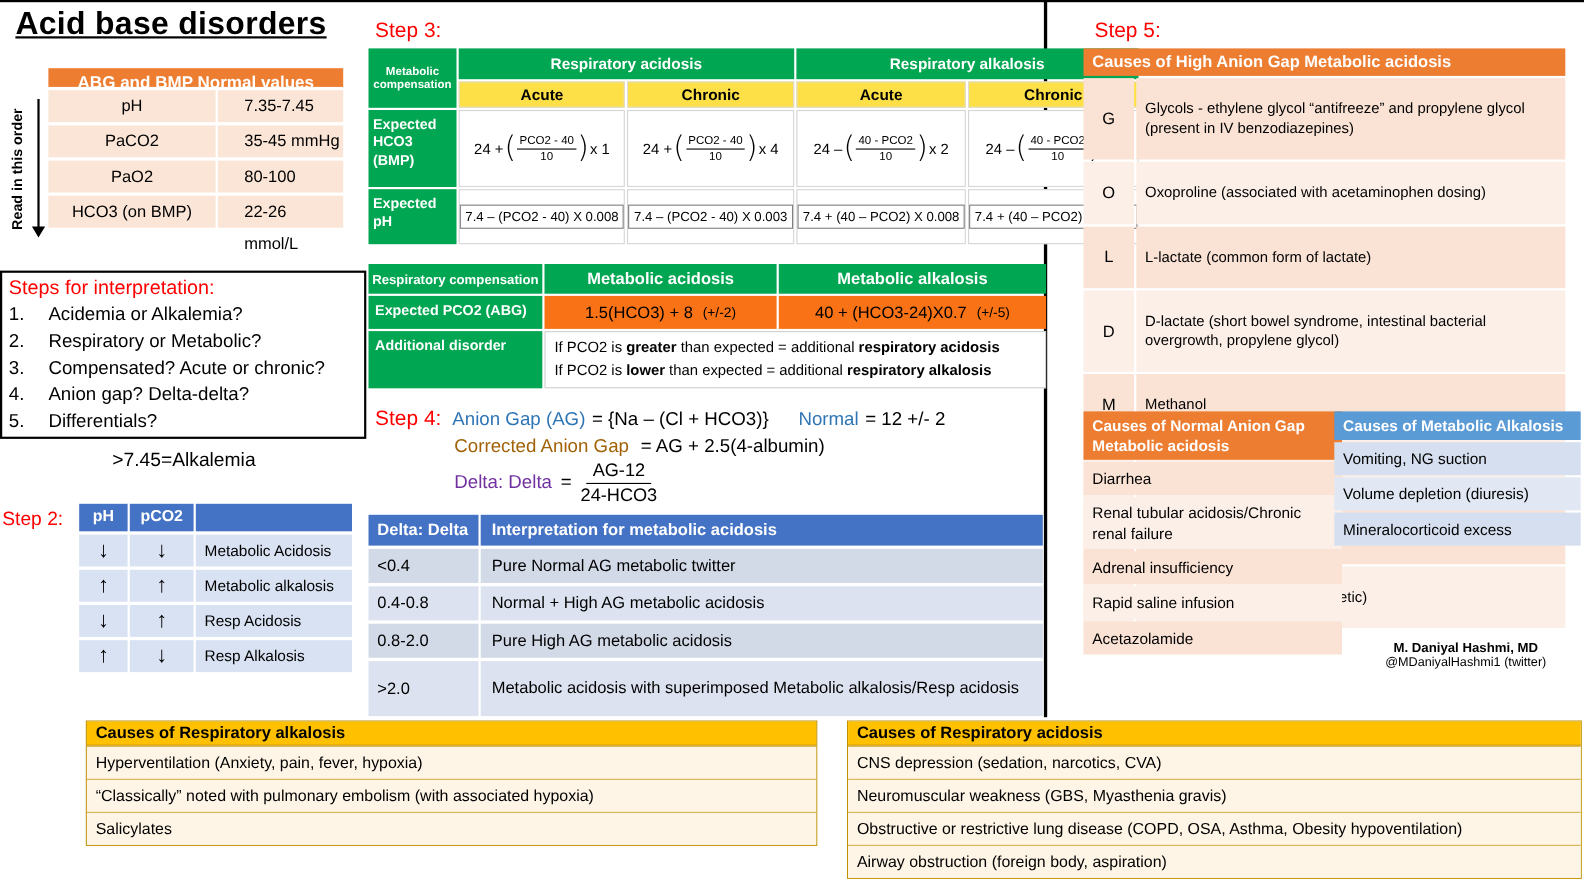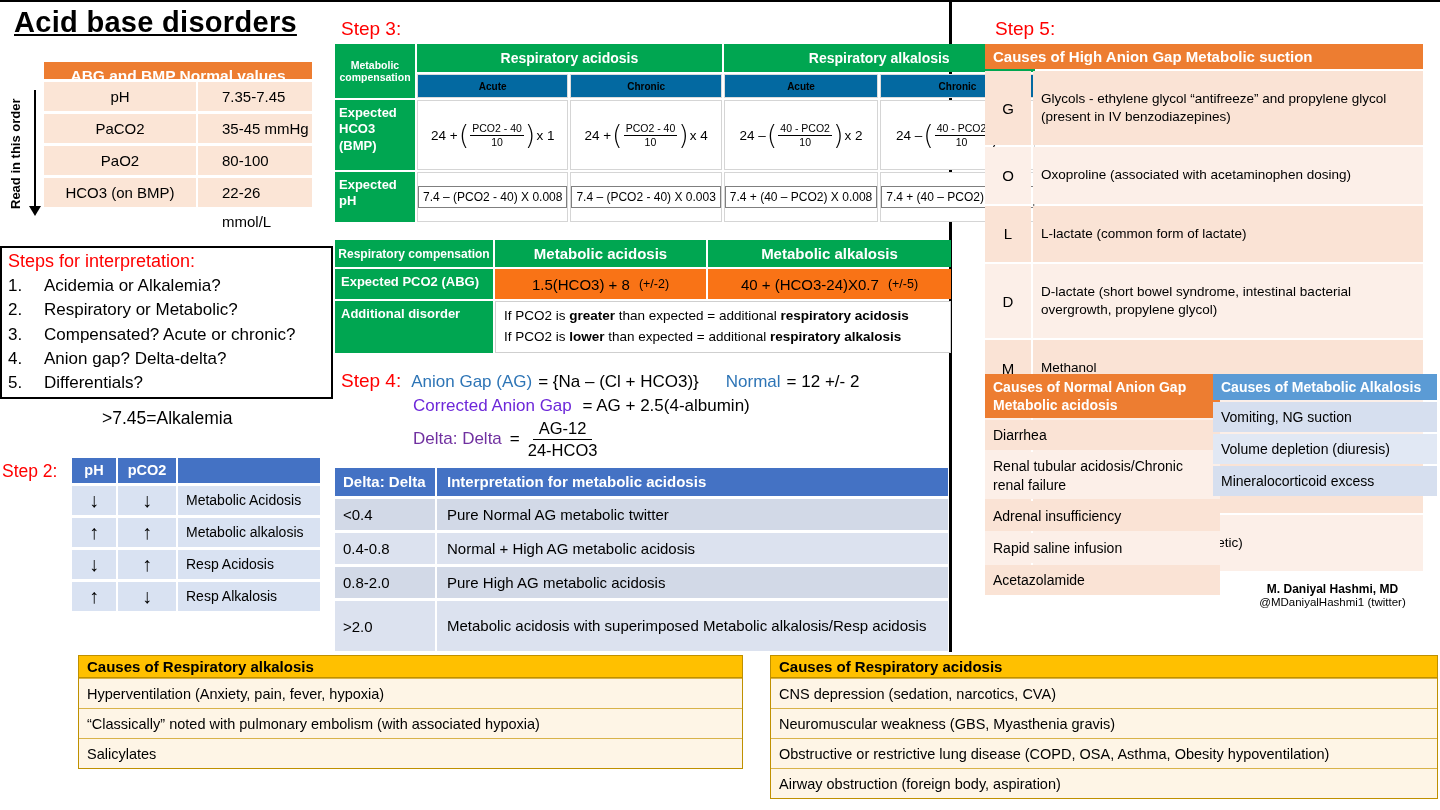--- a/index.html
+++ b/index.html
@@ -49,21 +49,21 @@
   .step2 .res { padding-left:8px; font-size:14px; line-height:29px; }
 
   
   .step3-label, .step4-label, .step5-label { font-size:19px; color:#FF0000; }
   .step3-label { left:341px; top:18px; }
   .s3 { left:335px; top:44px; width:616px; display:grid; grid-template-columns:80px 1fr 1fr 1fr 1fr; grid-template-rows:28px 24px 70px 50px; gap:2px; }
   .green { background:#00A651; color:#fff; font-weight:bold; }
   .s3 .corner { grid-row:1/3; grid-column:1; font-size:10.5px; display:flex; align-items:center; justify-content:center; text-align:center; padding:2px; }
   .s3 .g1 { grid-column:2/4; } .s3 .g2 { grid-column:4/6; }
   .s3 .ghead { font-size:14px; display:flex; align-items:center; justify-content:center; }
-  .s3 .sub { background:#0369a1; border:1px solid #DCDCDC; font-weight:bold; font-size:10px; display:flex; align-items:center; justify-content:center; }
+  .s3 .sub { background:#fde047; border:1px solid #DCDCDC; font-weight:bold; font-size:14px; display:flex; align-items:center; justify-content:center; }
   .s3 .rowlab { font-size:13px; padding:5px 4px; line-height:1.25; }
   .s3 .fcell { background:#fff; border:1px solid #D5D5D5; display:flex; align-items:center; justify-content:center; font-size:13.5px; }
   .frac-expr { display:inline-flex; align-items:center; gap:1px; }
   .big-paren { font-size:27px; font-weight:300; line-height:.9; font-family:"DejaVu Sans", sans-serif; }
   .paren-open::before { content:"("; }
   .paren-close::before { content:")"; }
   .frac { display:inline-flex; flex-direction:column; align-items:center; font-size:10.5px; line-height:1.2; }
   .frac .num { border-bottom:1px solid #000; padding:0 2px; }
   .phbox { border:1px solid #7F7F7F; padding:3px 4px; font-size:12px; background:#fff; white-space:nowrap; }
 
@@ -74,21 +74,21 @@
   .rc .rowlab { font-size:13px; padding:5px 6px; line-height:1.25; }
   .rc .fcell { background:#f97316; display:flex; align-items:center; justify-content:center; font-size:15px; }
   .rc .tol { font-size:12.5px; margin-left:9px; }
   .rc .wide { grid-column:2/4; background:#fff; border:1px solid #CFCFCF; padding:4px 8px; font-size:13.5px; line-height:1.55; }
   .rc .wide b { font-weight:bold; }
 
   
   .step4 { left:341px; top:370px; width:612px; font-size:17px; }
   .step4 .ln1 { display:flex; align-items:baseline; }
   .blue-t { color:#2E75B6; }
-  .green-t { color:#6d28d9; }
+  .green-t { color:#a16207; }
   .purple-t { color:#7030A0; }
   .step4 .lab { font-size:19px; margin-right:10px; }
   .step4 .gap-l { margin-left:27px; }
   .step4 .sp { margin-left:6px; }
   .step4 .ln2 { margin:4px 0 2px 72px; }
   .step4 .ln3 { margin-left:72px; display:flex; align-items:center; gap:8px; }
   .dfrac { display:inline-flex; flex-direction:column; align-items:center; font-size:16.5px; line-height:1.25; }
   .dfrac .num { border-bottom:1.5px solid #000; padding:0 6px; }
 
   
@@ -350,21 +350,21 @@
     <div class="dtc2">Pure High AG metabolic acidosis</div>
   </div>
   <div class="row alt1" style="min-height:50px;">
     <div class="dtc1">&gt;2.0</div>
     <div class="dtc2">Metabolic acidosis with superimposed Metabolic alkalosis/Resp acidosis</div>
   </div>
 </div>
 
 <div class="abs step5-label">Step 5:</div>
 <div class="abs hag">
-  <div class="orange-hdr">Causes of High Anion Gap Metabolic suction</div>
+  <div class="orange-hdr">Causes of High Anion Gap Metabolic acidosis</div>
   <div class="row">
     <div class="let pinkA">G</div>
     <div class="txt pinkA">Glycols - ethylene glycol “antifreeze” and propylene glycol (present in IV benzodiazepines)</div>
   </div>
   <div class="row">
     <div class="let pinkB">O</div>
     <div class="txt pinkB">Oxoproline (associated with acetaminophen dosing)</div>
   </div>
   <div class="row">
     <div class="let pinkA">L</div>

